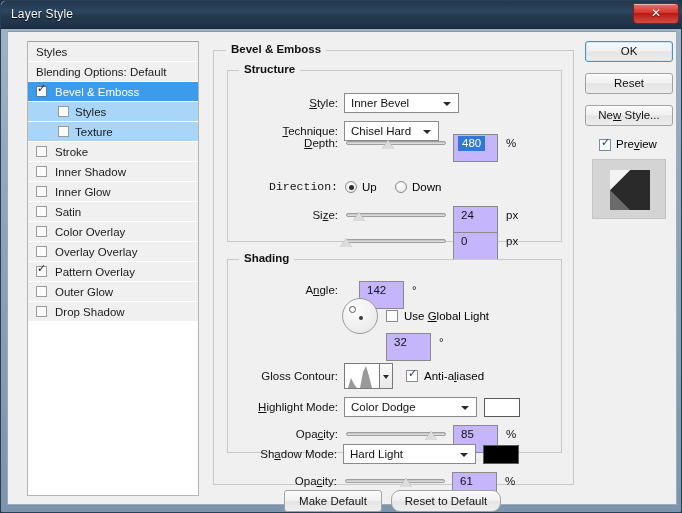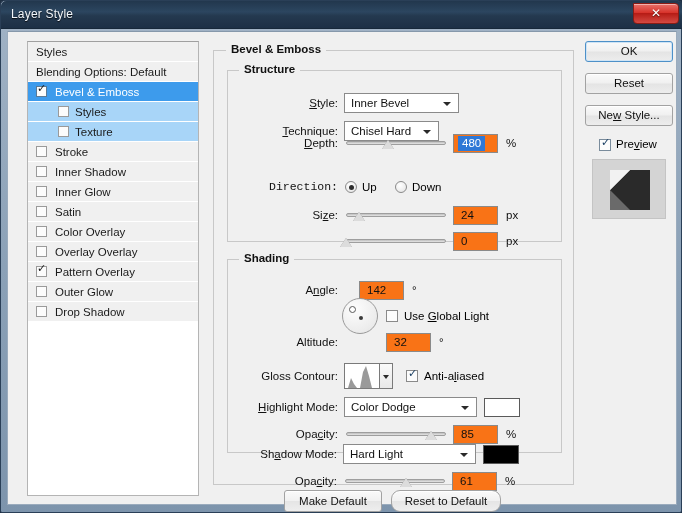--- a/index.html
+++ b/index.html
@@ -156,22 +156,22 @@
     background:#fff;border:1px solid #8a8a8a;
     font-size:11.5px;line-height:18px;padding-left:6px;
     color:#111;white-space:nowrap;
   }
   .combo .arw{
     position:absolute;right:7px;top:8px;width:0;height:0;
     border-left:4px solid transparent;border-right:4px solid transparent;
     border-top:4px solid #2a2a2a;
   }
   .field{
-    position:absolute;box-sizing:border-box;height:19px;
-    background:#f97316;border:1px solid #8a8a8a;
+    position:absolute;box-sizing:border-box;height:28px;
+    background:#c4b5fd;border:1px solid #8a8a8a;
     font-size:11.5px;line-height:17px;
     text-align:left;padding-left:7px;color:#111;
   }
   .field.sel-val{padding:0;}
   .field.sel-val .inner{
     display:inline-block;background:#2f78d6;color:#fff;
     padding:0 4px;margin:1px 0 0 4px;line-height:15px;
   }
   .unit{position:absolute;font-size:11.5px;line-height:20px;color:#111;}
   
@@ -434,23 +434,20 @@
           <span class="center"></span>
           <span class="handle"></span>
         </div>
 
         <div class="row" style="top:46px;">
           <span class="icb" style="left:158px;"></span>
           <span class="icb-lbl" style="left:176px;">Use <u>G</u>lobal Light</span>
         </div>
 
         <div class="row" style="top:72px;">
-          <div class="rlabel" style="left:0;width:110px;">
-            <span>Altitude:</span>
-          </div>
           <div class="field" style="left:158px;width:45px;top:1px;">
             <span>32</span>
           </div>
           <div class="unit" style="left:211px;">°</div>
         </div>
 
         <div class="row" style="top:103px;height:26px;">
           <div class="rlabel" style="left:0;width:110px;line-height:26px;">
             <span>Gloss Contour:</span>
           </div>

